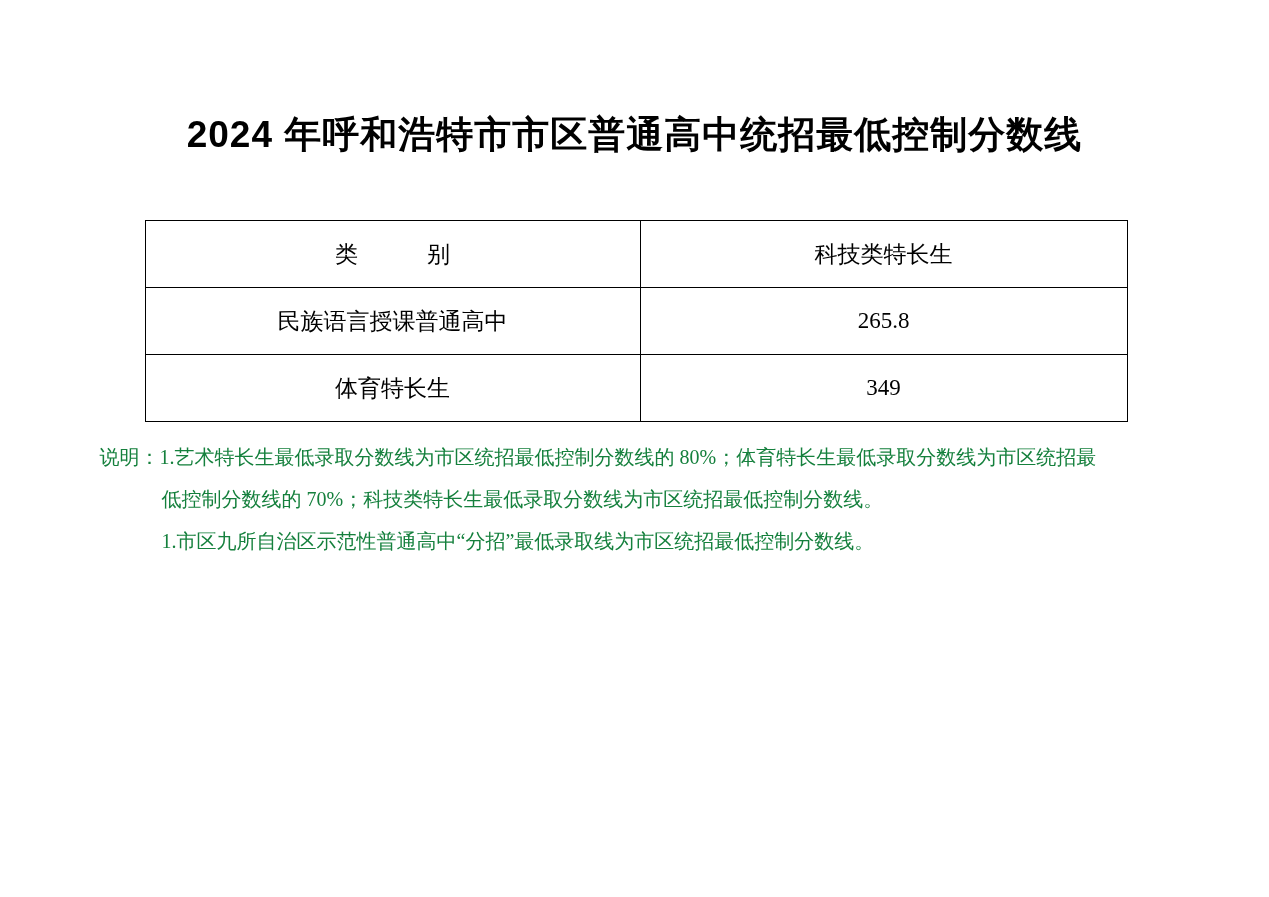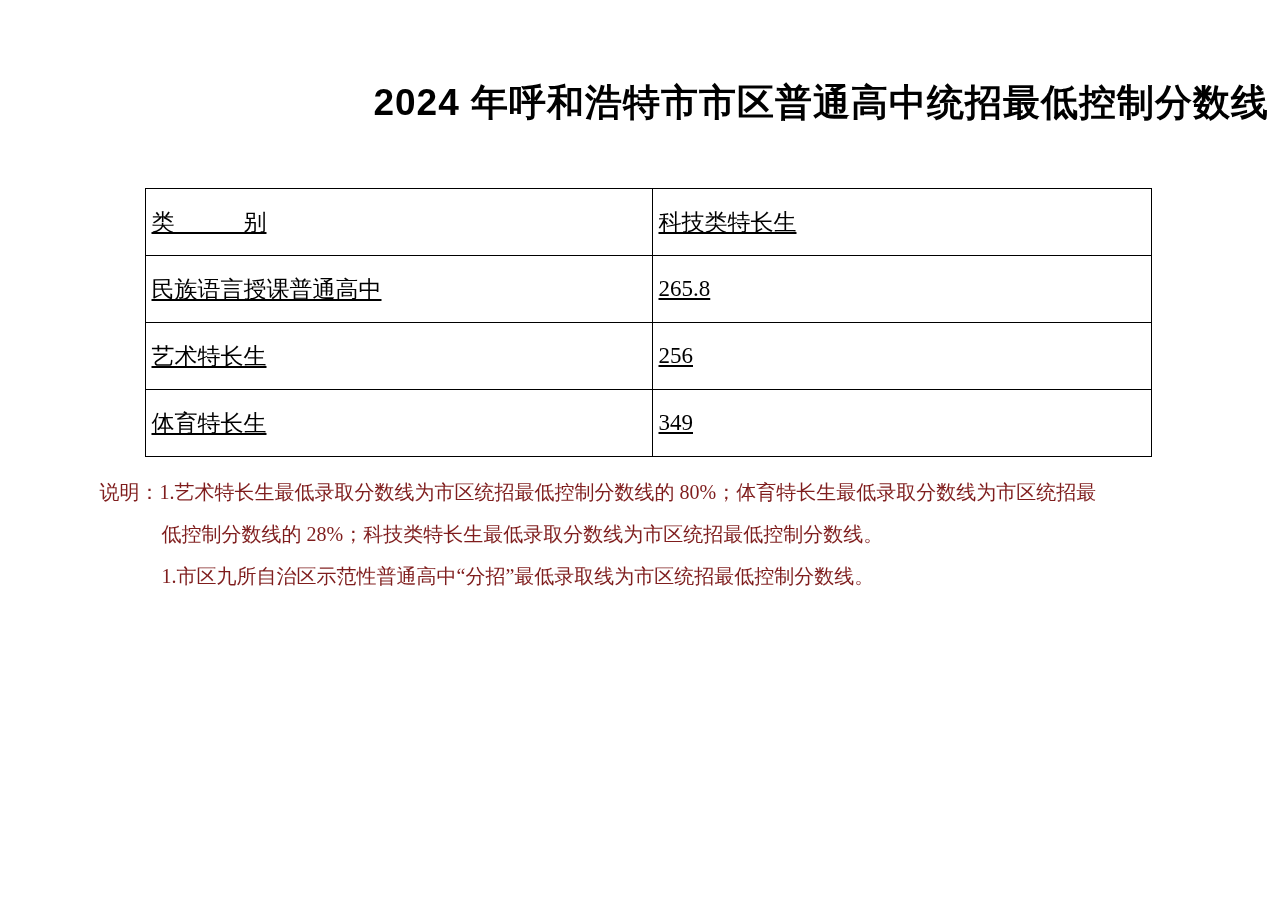--- a/index.html
+++ b/index.html
@@ -15,67 +15,66 @@
     position: relative;
     overflow: hidden;
   }
   .page {
     width: 1269px;
     height: 897px;
     position: relative;
     box-sizing: border-box;
   }
   .doc-title {
-    text-align: right;
+    text-align: center;
     font-family: "Liberation Sans", "DejaVu Sans", sans-serif;
     font-weight: bold;
     font-size: 37px;
     letter-spacing: 1px;
     margin: 0;
-    padding-top: 80px;
+    padding-top: 112px;
     line-height: 1.25;
     color: #000;
   }
   .table-wrap {
     margin: 0 auto;
     margin-top: 62px;
     width: 980px;
   }
   table.score-table {
     border-collapse: collapse;
     width: 100%;
     table-layout: fixed;
   }
   table.score-table td {
     border: 1.5px solid #000000;
-    text-align: left;
+    text-align: center;
     vertical-align: middle;
     height: 66px;
     font-size: 23px;
     font-family: "Liberation Serif", "DejaVu Serif", serif;
-    padding: 0 6px;
-    text-decoration: underline;
+    padding: 0 0;
   }
   table.score-table td.col-cat {
     width: 494px;
   }
   table.score-table td.col-score {
     width: 486px;
   }
   table.score-table tr.header-row td {
     font-size: 23px;
   }
   .notes {
     margin: 0 auto;
     width: 1070px;
     padding-top: 14px;
     font-size: 20px;
     line-height: 2.1;
     font-family: "Liberation Serif", "DejaVu Serif", serif;
-    color: #7f1d1d;
+    color: #15803d;
   }
   .note-line-1 {
     text-indent: 0;
     padding-left: 0px;
   }
   .note-line-2 {
     padding-left: 62px;
   }
   .note-line-3 {
     padding-left: 62px;
@@ -93,30 +92,26 @@
       <tbody>
         <tr class="header-row">
           <td class="col-cat">类　　　别</td>
           <td class="col-score">科技类特长生</td>
         </tr>
         <tr>
           <td class="col-cat">民族语言授课普通高中</td>
           <td class="col-score">265.8</td>
         </tr>
         <tr>
-          <td class="col-cat">艺术特长生</td>
-          <td class="col-score">256</td>
-        </tr>
-        <tr>
           <td class="col-cat">体育特长生</td>
           <td class="col-score">349</td>
         </tr>
       </tbody>
     </table>
   </div>
 
   <div class="notes">
     <div class="note-line-1">说明：1.艺术特长生最低录取分数线为市区统招最低控制分数线的 80%；体育特长生最低录取分数线为市区统招最</div>
-    <div class="note-line-2">低控制分数线的 28%；科技类特长生最低录取分数线为市区统招最低控制分数线。</div>
+    <div class="note-line-2">低控制分数线的 70%；科技类特长生最低录取分数线为市区统招最低控制分数线。</div>
     <div class="note-line-3">1.市区九所自治区示范性普通高中“分招”最低录取线为市区统招最低控制分数线。</div>
   </div>
 
 </div>
 
 </body></html>

